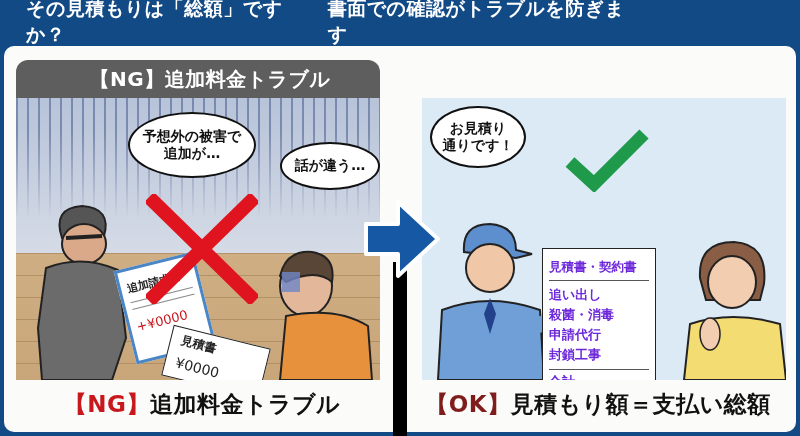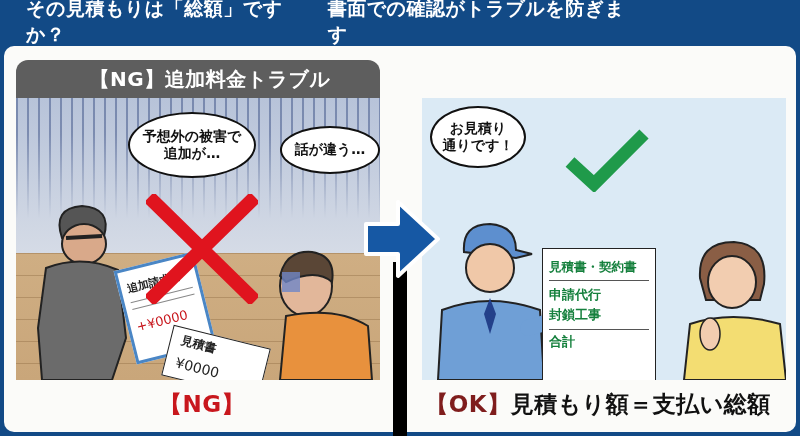--- a/index.html
+++ b/index.html
@@ -72,21 +72,21 @@
   .arrow {
     position: absolute; left: 362px; top: 198px; width: 80px; height: 82px; z-index: 5;
   }
   .divider-bar {
     position: absolute; left: 393px; top: 262px; width: 14px; height: 174px; background: #000; z-index: 4;
   }
 
   .doc-sheet {
     position: absolute; left: 120px; top: 150px; width: 114px; height: 178px;
     background: #fff; border: 1.5px solid #222; padding: 8px 6px;
-    font-weight: bold; font-size: 13px; color: #15803d; line-height: 20px;
+    font-weight: bold; font-size: 13px; color: #6d28d9; line-height: 20px;
   }
   .doc-sheet .hdr { border-bottom: 1.5px solid #555; padding-bottom: 3px; margin-bottom: 4px; font-size: 12.5px; }
   .doc-sheet .total { border-top: 1.5px solid #555; margin-top: 4px; padding-top: 2px; }
 </style>
 </head>
 <body>
 
 <div class="headline">
   <span>その見積もりは「総額」ですか？</span>
   <span class="sp"></span>
@@ -130,44 +130,47 @@
       <svg style="position:absolute;left:130px;top:96px" width="112" height="110" viewBox="0 0 112 110">
         <path d="M8 8 L104 102 M104 8 L8 102" stroke="#e0141e" stroke-width="14" stroke-linecap="square"></path>
       </svg>
 
       <div class="bubble" style="left:112px;top:14px;width:128px;height:66px;">
         <div>
           <span>予想外の被害で</span>
           <span>追加が…</span>
         </div>
       </div>
-      <div class="bubble" style="left:264px;top:28px;width:100px;height:48px;border-radius:50%;">
+      <div class="bubble" style="left:264px;top:44px;width:100px;height:48px;border-radius:50%;">
         <span>話が違う…</span>
       </div>
     </div>
   </div>
   <div class="bottom-label">
     <span class="ng-tag">【NG】</span>
+    <span>追加料金トラブル</span>
   </div>
 </div>
 
 <div class="card right">
   <div class="panel">
     <div class="scene">
 
       <svg style="position:absolute;left:10px;top:120px" width="130" height="162" viewBox="0 0 130 162">
         <path d="M32 34 Q30 6 58 6 Q84 8 84 32 L100 36 L84 40 Z" fill="#5d8fcf" stroke="#222" stroke-width="2"></path>
         <ellipse cx="58" cy="50" rx="24" ry="24" fill="#f0c8a8" stroke="#222" stroke-width="2"></ellipse>
         <path d="M10 92 Q58 74 108 92 L112 162 L6 162 Z" fill="#6f9fd6" stroke="#222" stroke-width="2"></path>
         <path d="M58 80 L52 96 L58 116 L64 96 Z" fill="#23408a"></path>
         <path d="M96 110 L130 100" stroke="#6f9fd6" stroke-width="16" stroke-linecap="round"></path>
       </svg>
 
       <div class="doc-sheet">
         <div class="hdr">見積書・契約書</div>
+        <div>追い出し</div>
+        <div>殺菌・消毒</div>
         <div>申請代行</div>
         <div>封鎖工事</div>
         <div class="total">合計</div>
 
       </div>
 
       <svg style="position:absolute;left:258px;top:140px" width="106" height="142" viewBox="0 0 106 142">
         <path d="M20 40 Q18 4 54 4 Q88 6 84 46 L80 62 L26 62 Z" fill="#8a5e45" stroke="#222" stroke-width="2"></path>
         <ellipse cx="52" cy="44" rx="24" ry="26" fill="#f2cdb0" stroke="#222" stroke-width="2"></ellipse>
         <path d="M10 86 Q52 72 100 86 L106 142 L4 142 Z" fill="#f3dd72" stroke="#222" stroke-width="2"></path>

